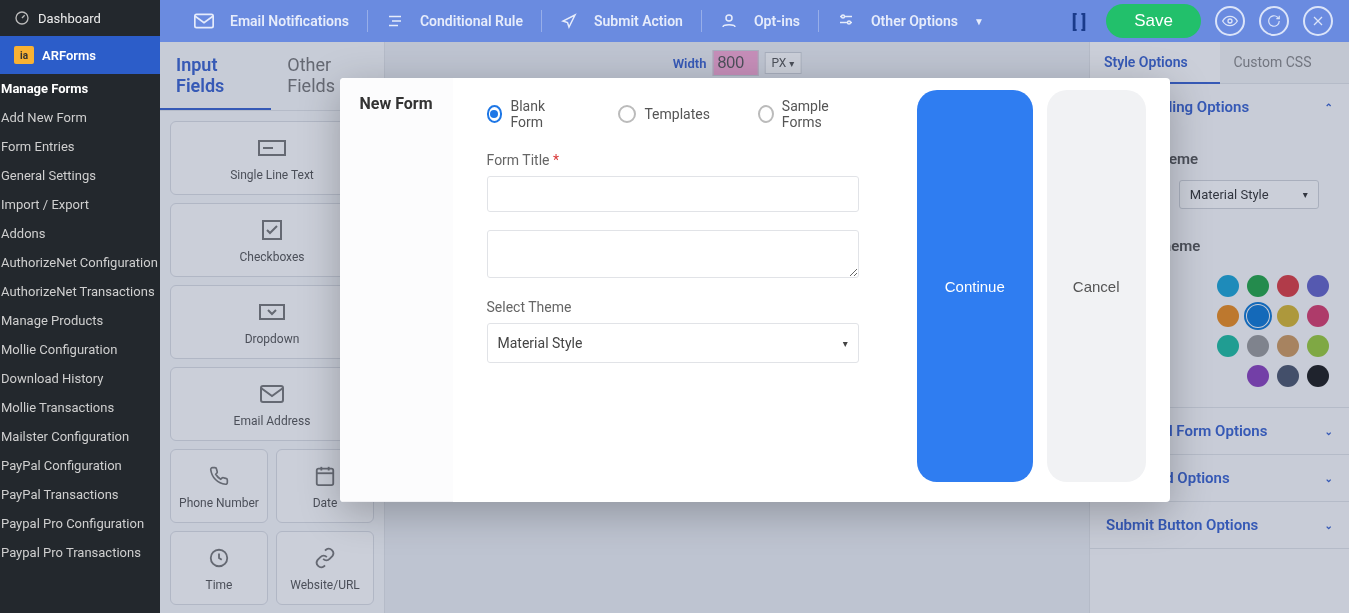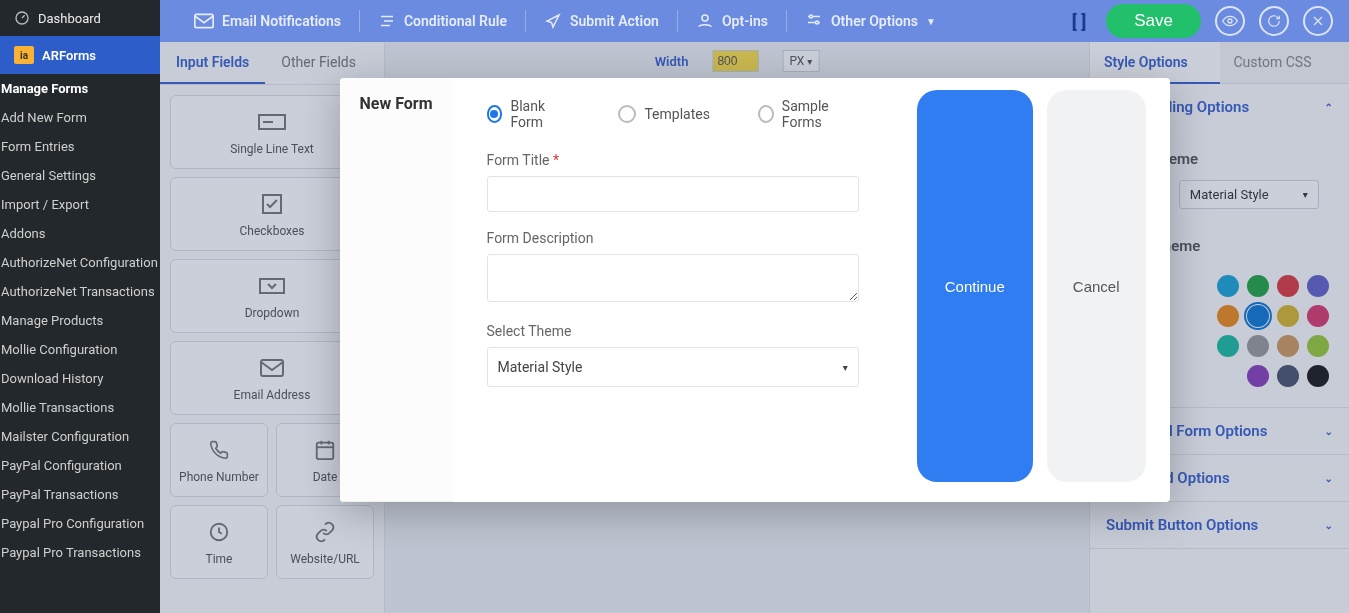--- a/index.html
+++ b/index.html
@@ -82,21 +82,21 @@
       height: 42px;
       background: #6a8be0;
       display: flex;
       align-items: center;
       padding: 0 16px;
       color: #fff;
     }
     .topbar-item {
       display: flex;
       align-items: center;
-      gap: 8px;
+      gap: 16px;
       padding: 0 18px;
       height: 100%;
       cursor: pointer;
       font-weight: 600;
       font-size: 14px;
       color: #e6ecfb;
     }
     .topbar-right {
       margin-left: auto;
       display: flex;
@@ -144,21 +144,21 @@
       width: 225px;
       background: #fafbfc;
       border-right: 1px solid #e2e4e8;
     }
     .left-tabs {
       display: flex;
       border-bottom: 1px solid #e2e4e8;
     }
     .left-tab {
       padding: 12px 16px;
-      font-size: 14px;
+      font-size: 18px;
       cursor: pointer;
       color: #777;
     }
     .left-tab.active {
       color: #3862d0;
       font-weight: 600;
       border-bottom: 2px solid #3862d0;
     }
     .field-grid {
       padding: 10px;
@@ -190,31 +190,31 @@
       flex: 1;
       position: relative;
     }
     .width-bar {
       position: absolute;
       top: 8px;
       left: 50%;
       transform: translateX(-50%);
       display: flex;
       align-items: center;
-      gap: 24px;
+      gap: 6px;
       font-size: 13px;
     }
     .width-label { color: #3862d0; font-weight: 600; }
     .width-input {
       width: 46px;
       border: 1px solid #cfd3da;
       padding: 3px 4px;
-      font-size: 12px;
+      font-size: 16px;
       color: #555;
-      background: #fde047;
+      background: #f9a8d4;
     }
     .width-unit {
       border: 1px solid #cfd3da;
       padding: 3px 6px;
       font-size: 12px;
       background: #fff;
       color: #555;
       display: flex;
       align-items: center;
       gap: 3px;
@@ -749,21 +749,20 @@
         </div>
         <div class="radio-item">
           <span class="radio"></span>
           <span>Sample Forms</span>
         </div>
       </div>
       <label class="form-label">
         <span>Form Title</span> <span class="required">*</span>
       </label>
       <input class="form-input" type="text" style="">
-      <label class="form-label">Form Description</label>
       <textarea class="form-textarea" style=""></textarea>
       <label class="form-label">Select Theme</label>
       <div class="form-select">
         <span>Material Style</span>
         <span class="chev">▾</span>
       </div>
     </div>
     <div class="modal-footer">
       <button class="btn-primary">Continue</button>
       <button class="btn-secondary">Cancel</button>

